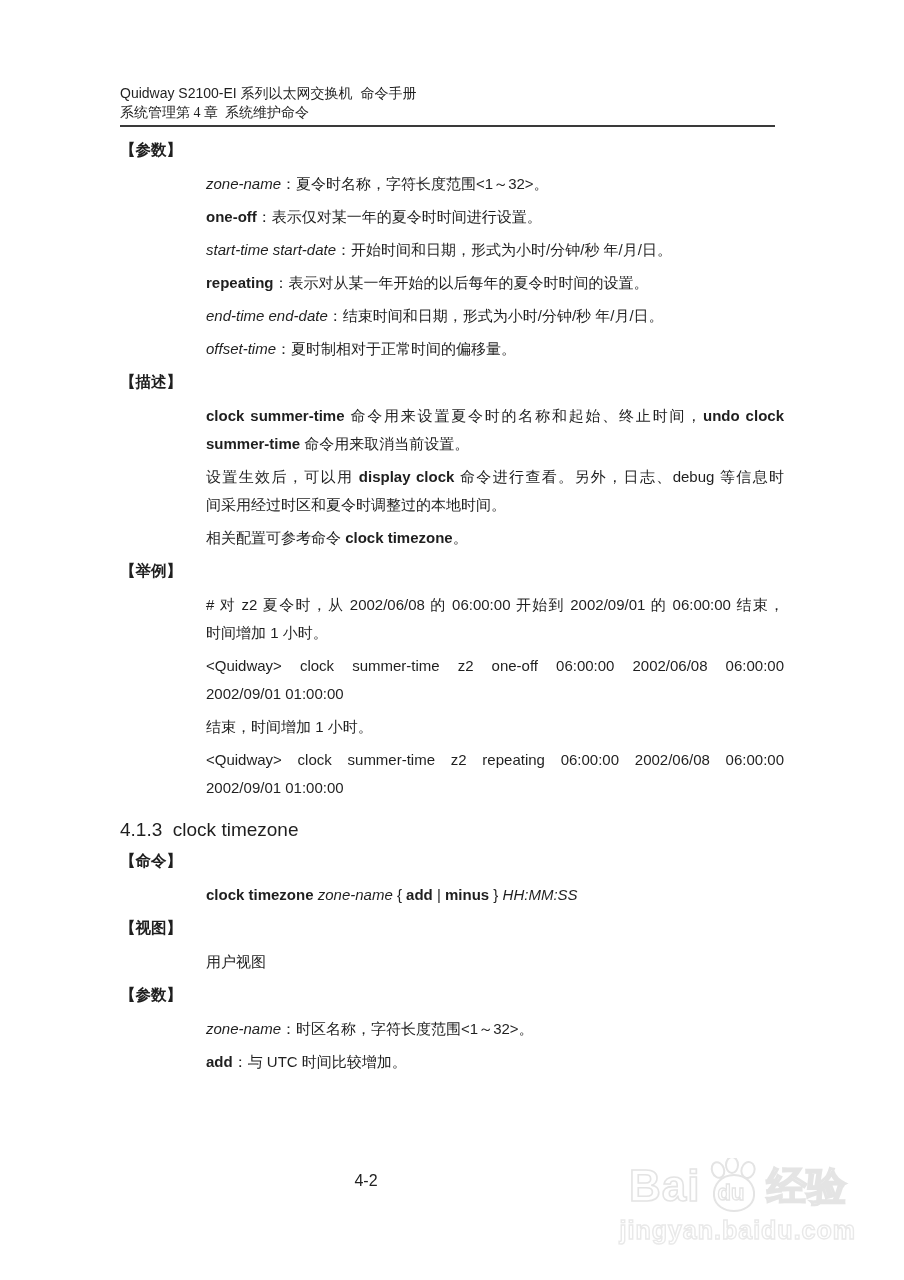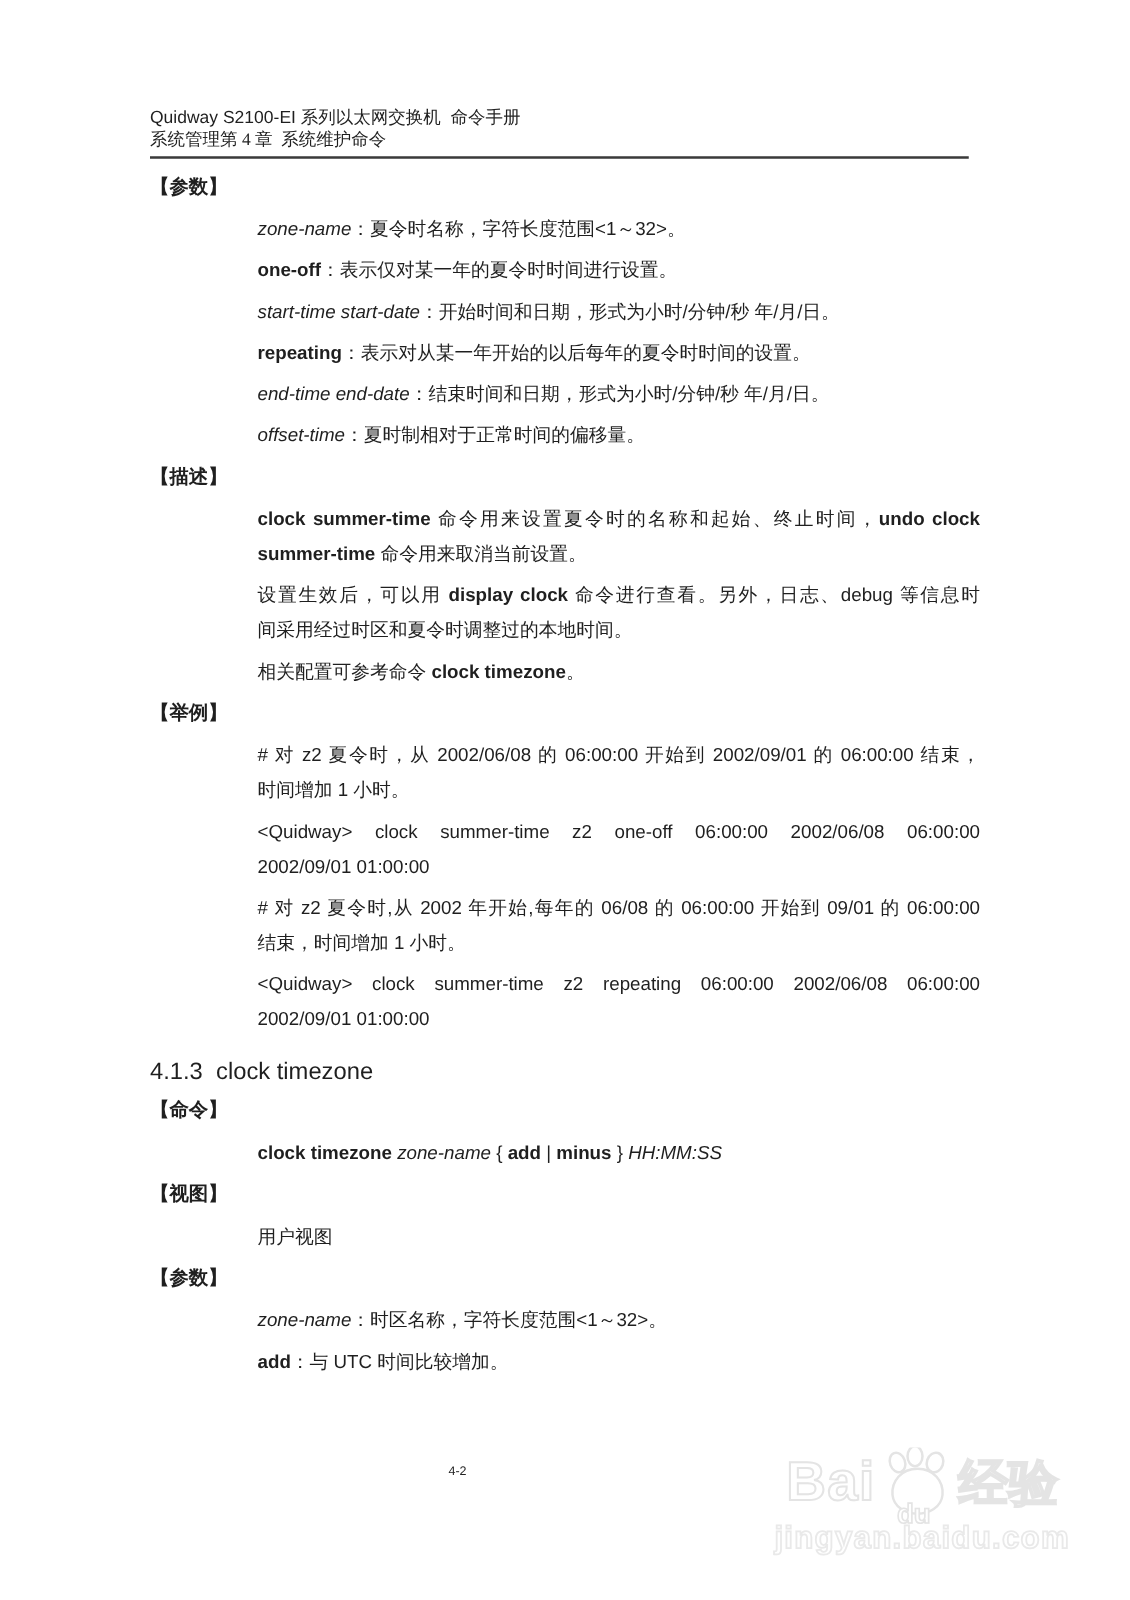--- a/index.html
+++ b/index.html
@@ -52,41 +52,41 @@
     text-align:justify;
     text-align-last:justify;
   }
   .para span.b{font-weight:bold;}
   .para span.i{font-style:italic;text-align:center;}
   
   .footer{
     position:absolute;
     top:1172px;left:0;width:732px;
     text-align:center;
-    font-size:10px;color:#222;
+    font-size:16px;color:#222;
   }
   
   .watermark{
     position:absolute;
     top:1158px;right:48px;
     text-align:center;
     color:#eaeaea;
     user-select:none;
   }
   .wm-row{
     display:flex;align-items:center;justify-content:center;gap:4px;
     font-weight:bold;
   }
   .wm-latin{
     font-size:44px;letter-spacing:1px;
     color:#ffffff;-webkit-text-stroke:1.6px #e4e4e4;
   }
   .wm-paw{position:relative;width:58px;height:56px;flex:0 0 auto;}
   .wm-du{
-    position:absolute;left:13px;top:40px;
+    position:absolute;left:13px;top:22px;
     font-size:22px;font-weight:bold;
     color:#ffffff;-webkit-text-stroke:1.3px #e4e4e4;
   }
   .wm-cn{
     font-size:40px;
     color:#ffffff;-webkit-text-stroke:1.6px #e4e4e4;
   }
   .wm-url{
     margin-top:2px;
     font-size:25px;font-weight:bold;letter-spacing:1px;
@@ -144,21 +144,20 @@
         <div class="sec-label">【举例】</div>
         <div class="para">
           <div class="line jl"><span class="r"># 对 z2 夏令时，从 2002/06/08 的 06:00:00 开始到 2002/09/01 的 06:00:00 结束，</span></div>
           <div class="line"><span class="r">时间增加 1 小时。</span></div>
         </div>
         <div class="para">
           <div class="line jl"><span class="r">&lt;Quidway&gt; clock summer-time z2 one-off 06:00:00 2002/06/08 06:00:00</span></div>
           <div class="line"><span class="r">2002/09/01 01:00:00</span></div>
         </div>
         <div class="para">
-          <div class="line jl"><span class="r"># 对 z2 夏令时,从 2002 年开始,每年的 06/08 的 06:00:00 开始到 09/01 的 06:00:00</span></div>
           <div class="line"><span class="r">结束，时间增加 1 小时。</span></div>
         </div>
         <div class="para">
           <div class="line jl"><span class="r">&lt;Quidway&gt; clock summer-time z2 repeating 06:00:00 2002/06/08 06:00:00</span></div>
           <div class="line"><span class="r">2002/09/01 01:00:00</span></div>
         </div>
         <div class="heading">4.1.3  clock timezone</div>
         <div class="sec-label">【命令】</div>
         <div class="para">
           <div class="line"><span class="b">clock timezone </span><span class="i">zone-name</span><span class="r"> { </span><span class="b">add</span><span class="r"> | </span><span class="b">minus</span><span class="r"> } </span><span class="i">HH:MM:SS</span></div>

